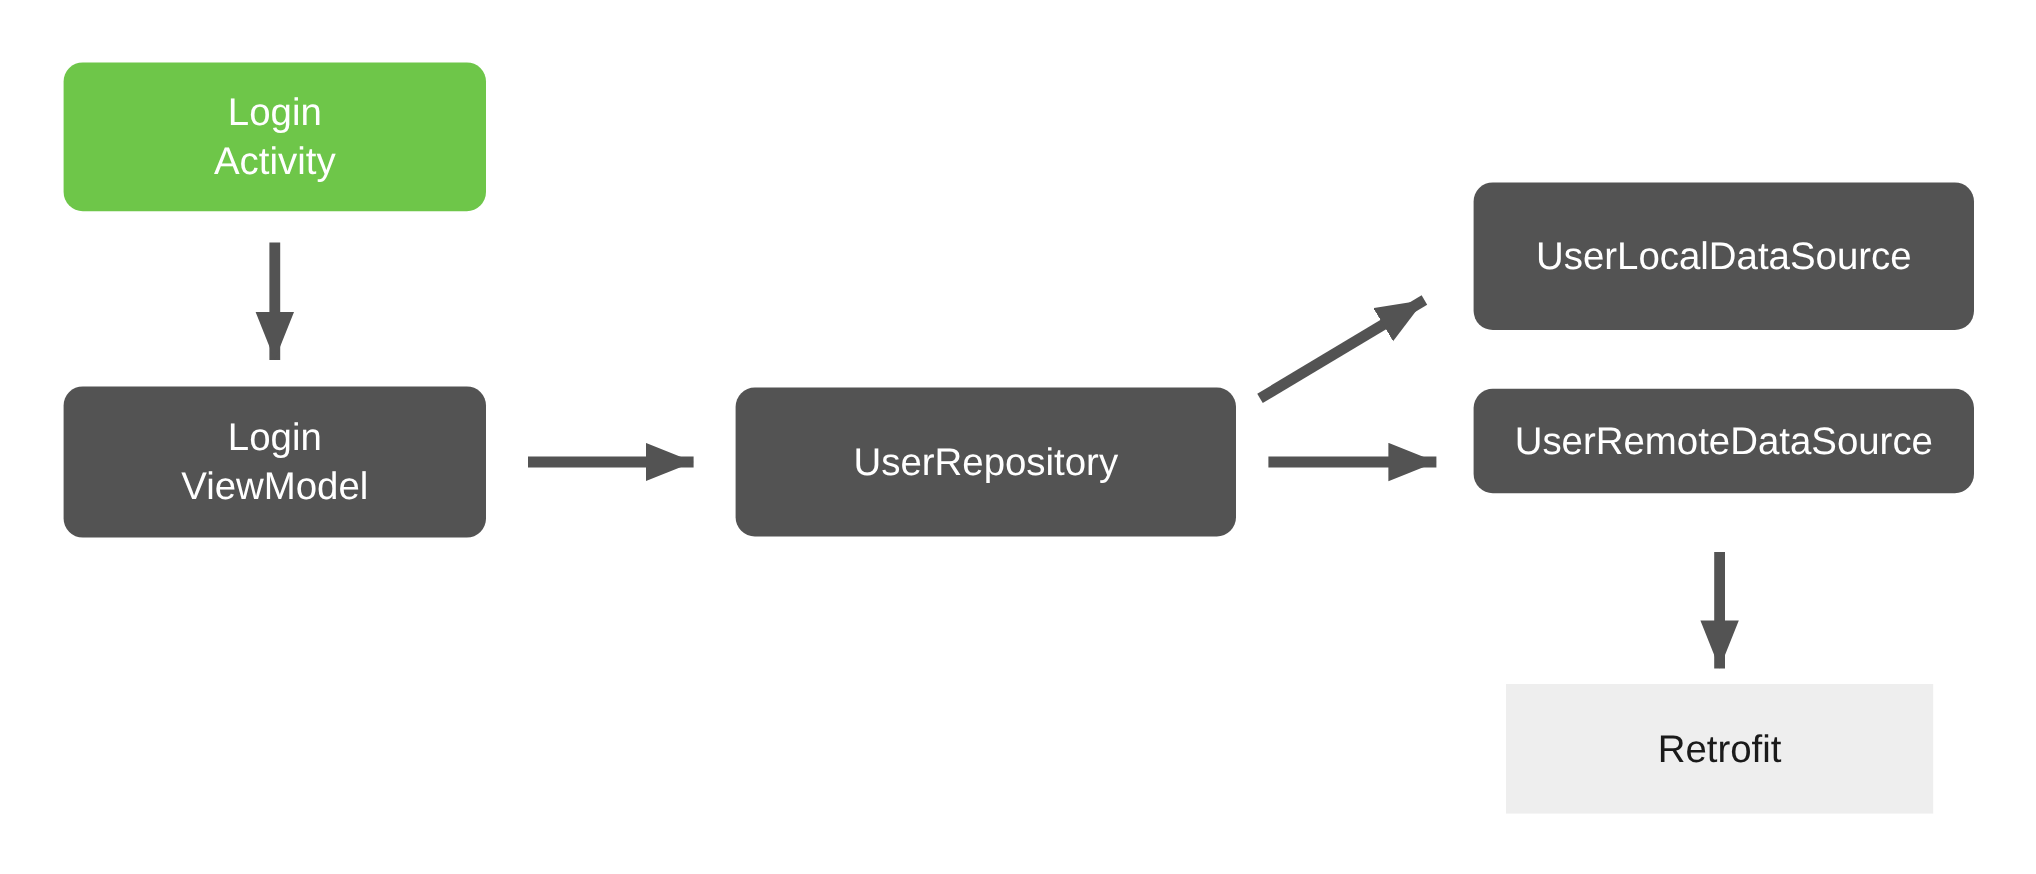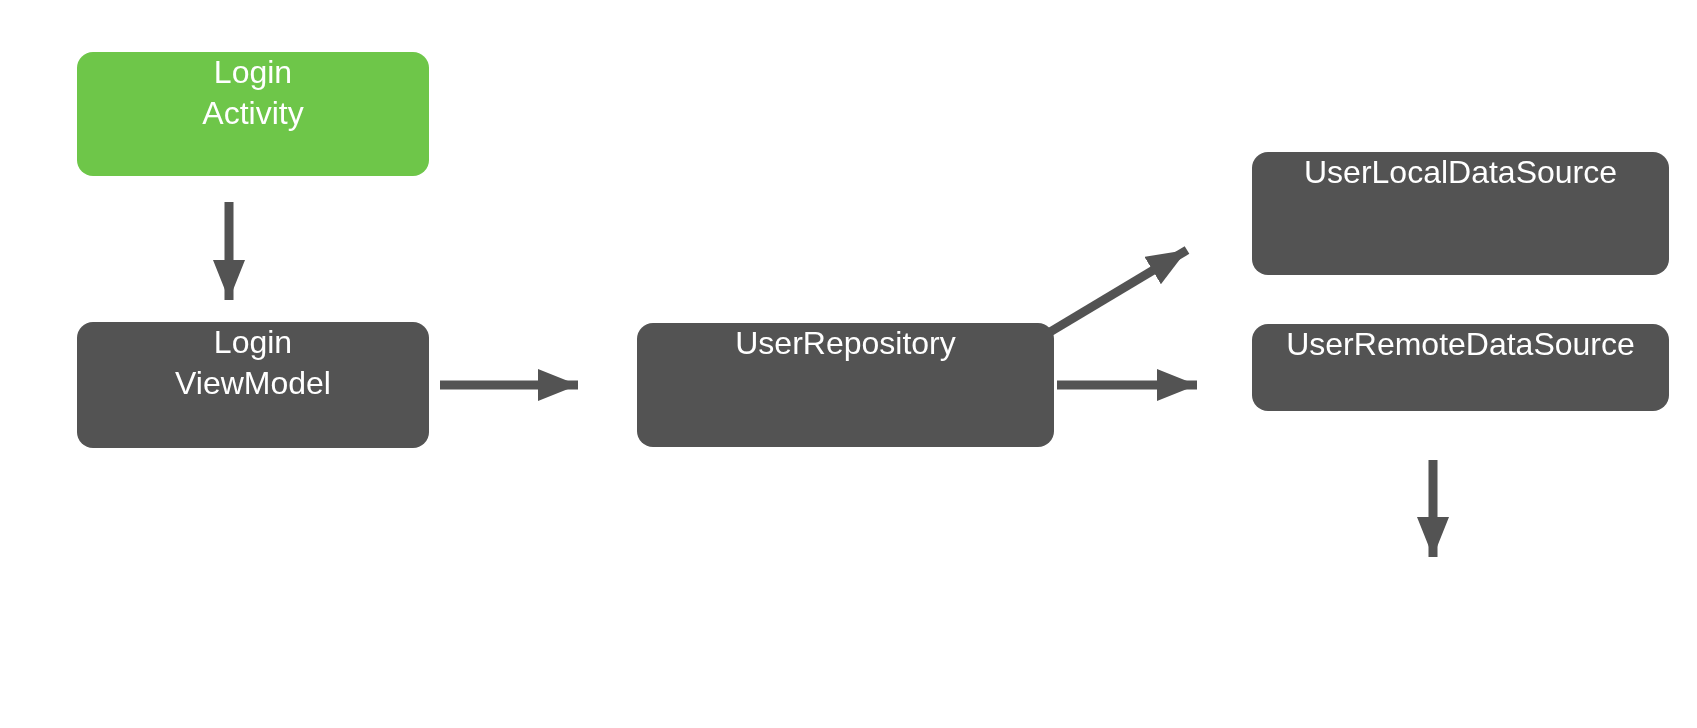--- a/index.html
+++ b/index.html
@@ -18,24 +18,24 @@
     position: absolute;
     left: 0; top: 0;
     width: 1697px;
     height: 728px;
   }
   .edges line { stroke: var(--arrow-color, #535353); stroke-width: 9; }
   .edges marker path { fill: var(--arrow-color, #535353); }
   .node {
     position: absolute;
     display: flex;
+    align-items: center;
     justify-content: center;
     border-radius: 16px;
     box-sizing: border-box;
-    margin-left: 24px;
   }
   .node .label {
     white-space: pre-line;
     text-align: center;
     font-size: 32px;
     line-height: 1.28;
   }
   .node.green { background: var(--node-green, #6EC649); color: var(--label-light, #fff); }
   .node.dark  { background: var(--node-dark, #535353);  color: var(--label-light, #fff); }
   .node.light { background: var(--node-light, #EEEEEE); color: var(--label-dark, #1a1a1a); border-radius: 0; }
@@ -80,14 +80,17 @@
   </div>
 
   <div class="node dark" id="node-user-local">
     <span class="label">UserLocalDataSource</span>
   </div>
 
   <div class="node dark" id="node-user-remote">
     <span class="label">UserRemoteDataSource</span>
   </div>
 
+  <div class="node light" id="node-retrofit">
+    <span class="label">Retrofit</span>
+  </div>
 
 </div>
 
 </body></html>

